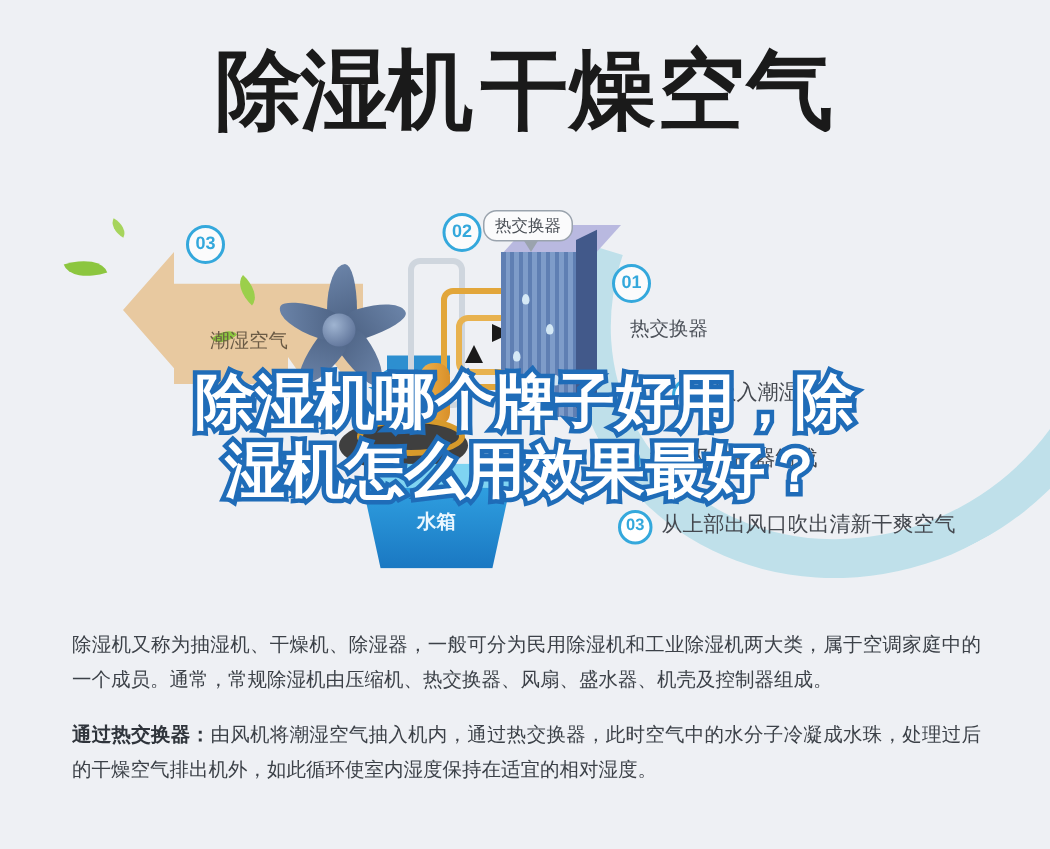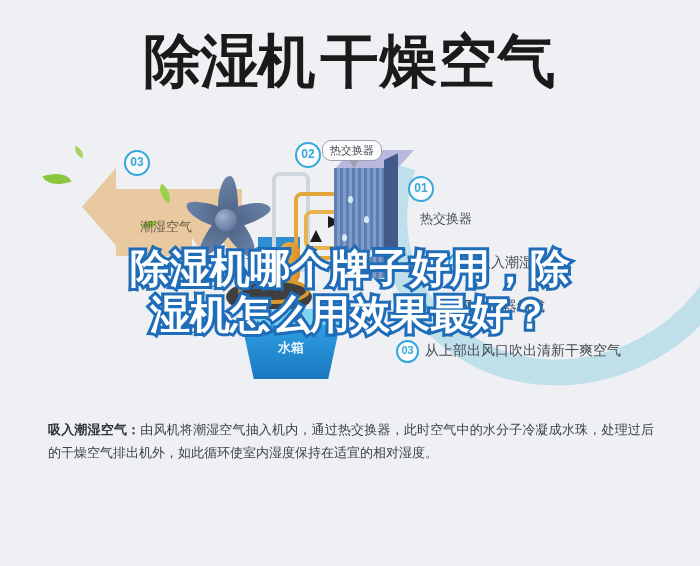--- a/index.html
+++ b/index.html
@@ -189,21 +189,21 @@
     position:absolute;color:#44484f;font-size:14px;white-space:nowrap;
   }
   .stepline .n{
     display:inline-block;width:19px;height:19px;border-radius:50%;
     border:2px solid #34a8dc;color:#34a8dc;background:#fff;
     font-size:11px;font-weight:700;line-height:17px;text-align:center;
     margin-right:6px;vertical-align:1px;
   }
   .s01{left:448px;top:252px;}
   .s02{left:404px;top:296px;}
-  .s03{left:396px;top:340px;}
+  .s03{left:412px;top:340px;}
 
   
   .overlay{
     position:absolute;left:0;top:245px;width:700px;
     text-align:center;pointer-events:none;
     font-size:40px;line-height:46px;font-weight:700;
     color:#ffffff;letter-spacing:0px;
     -webkit-text-stroke:6px #1f6cb8;
     paint-order:stroke fill;
   }
@@ -299,16 +299,17 @@
   <div class="stepline s03">
     <span class="n">03</span><span>从上部出风口吹出清新干爽空气</span>
   </div>
 
   <div class="overlay">
     <span class="ln">除湿机哪个牌子好用，除</span>
     <span class="ln">湿机怎么用效果最好？</span>
   </div>
 
   <div class="copy">
-    <p><span class="lead">吸入潮湿空气：</span><span>由风机将潮湿空气抽入机内，通过热交换器，此时空气中的水分子冷凝成水珠，处理过后的干燥空气排出机外，如此循环使室内湿度保持在适宜的相对湿度。</span></p>
+    <p>除湿机又称为抽湿机、干燥机、除湿器，一般可分为民用除湿机和工业除湿机两大类，属于空调家庭中的一个成员。通常，常规除湿机由压缩机、热交换器、风扇、盛水器、机壳及控制器组成。</p>
+    <p><span class="lead">通过热交换器：</span><span>由风机将潮湿空气抽入机内，通过热交换器，此时空气中的水分子冷凝成水珠，处理过后的干燥空气排出机外，如此循环使室内湿度保持在适宜的相对湿度。</span></p>
   </div>
 
 </div>
 
 </body></html>

